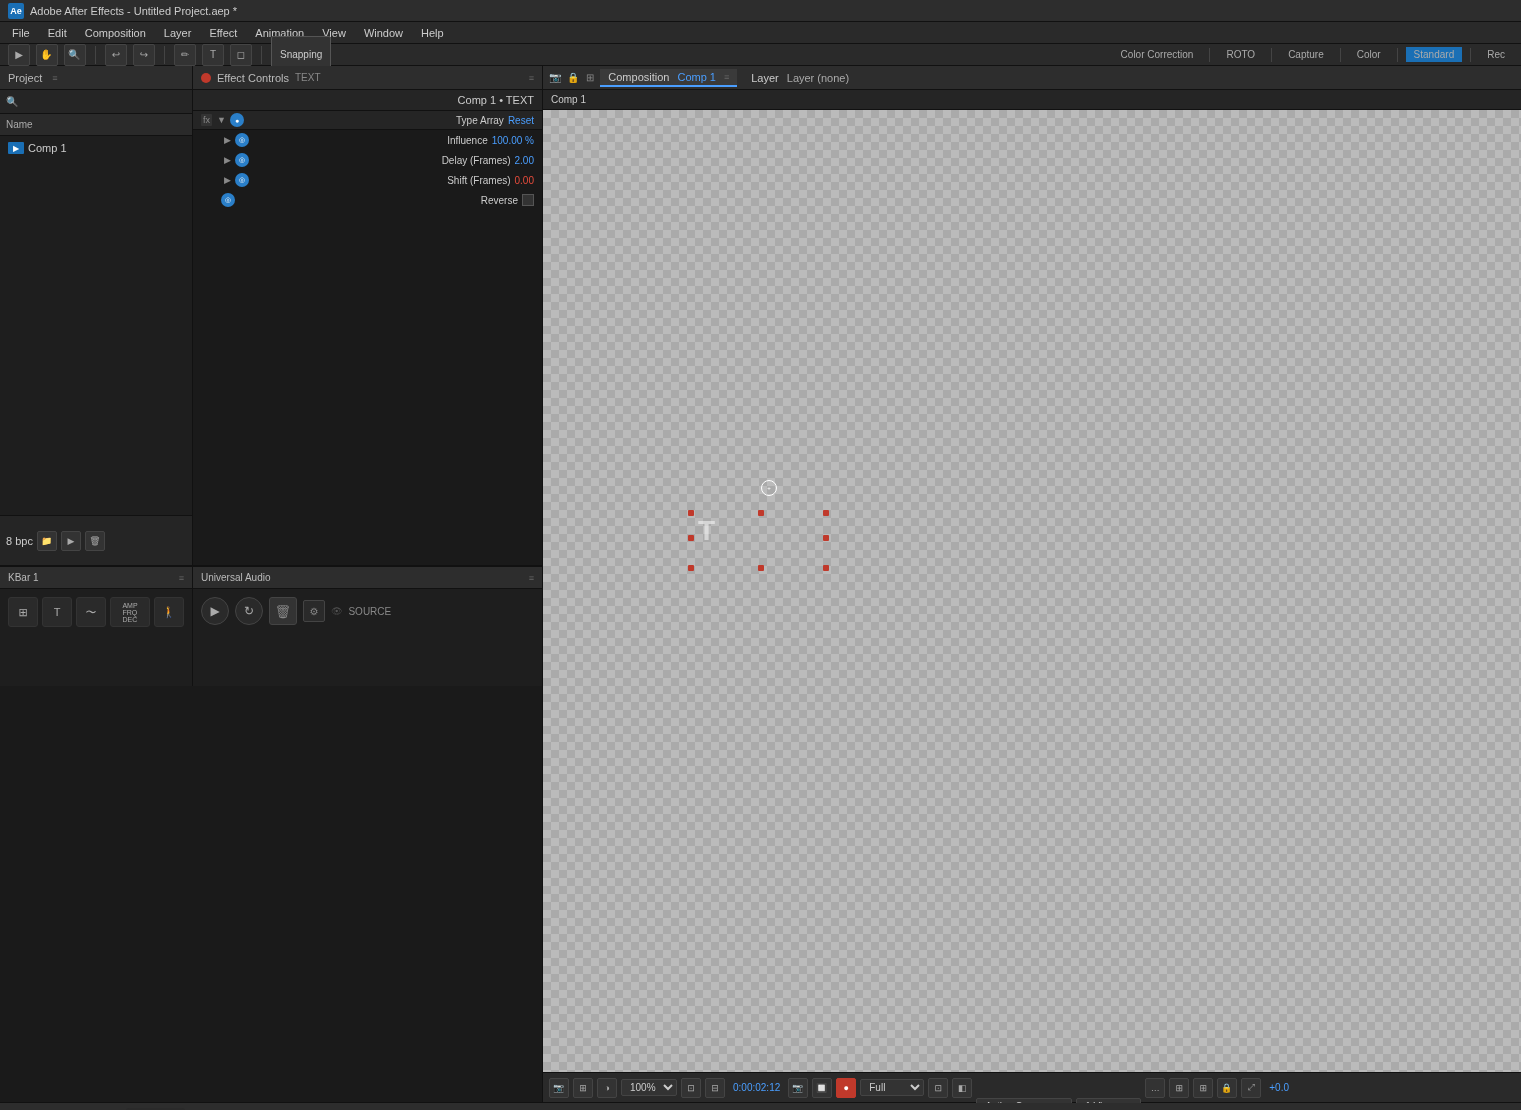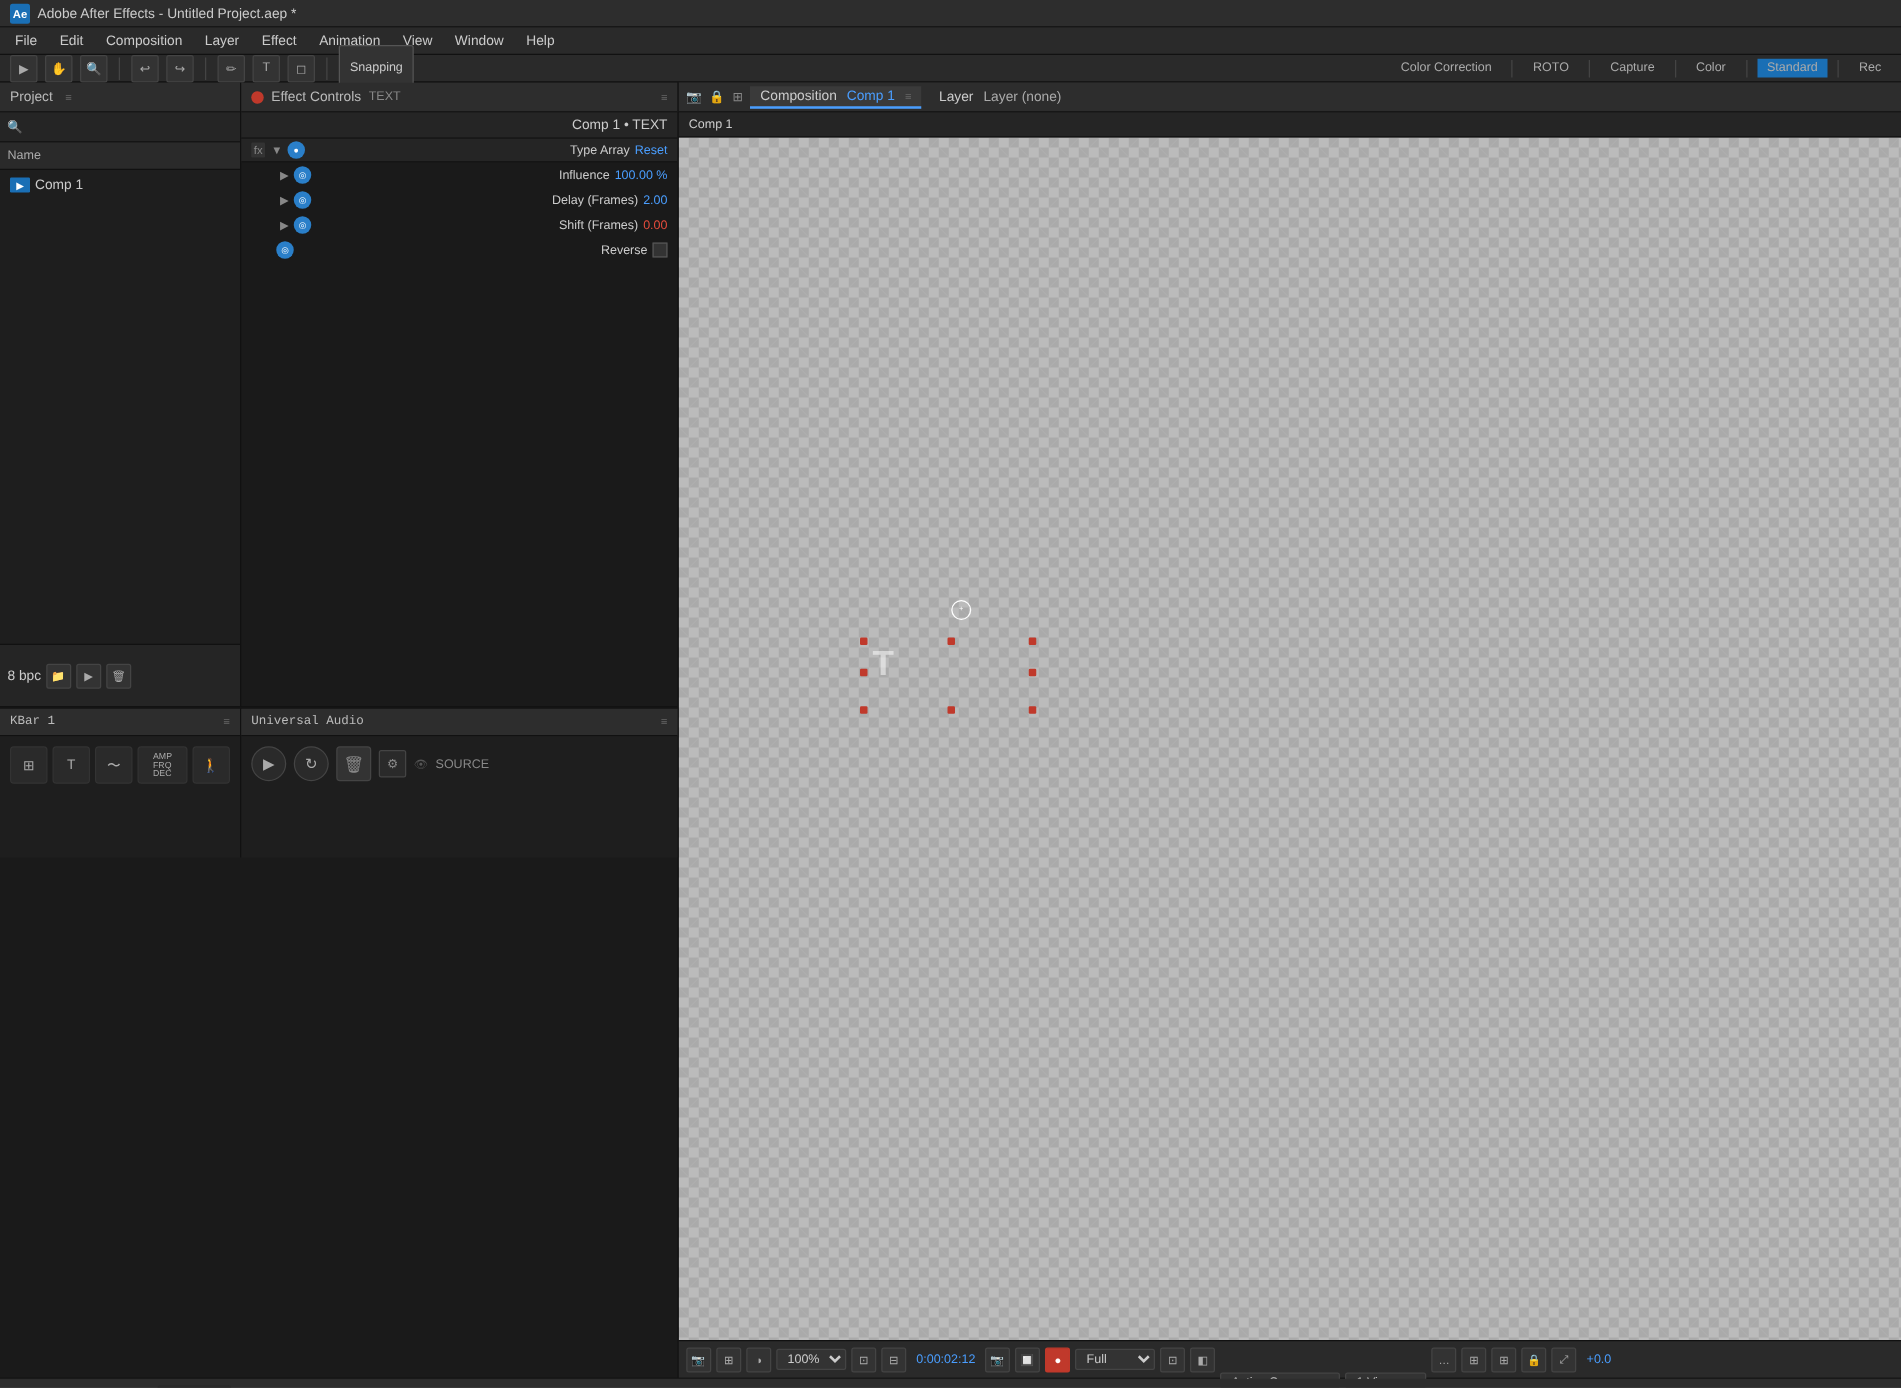--- a/index.html
+++ b/index.html
@@ -220,21 +220,21 @@
       flex: 1;
       display: flex; flex-direction: column;
     }
 
     .tools-header {
       height: 22px;
       background: #2d2d2d;
       display: flex; align-items: center;
       padding: 0 8px; gap: 4px;
       border-bottom: 1px solid #111;
-      font-size: 10px; color: #bbb; font-family: Liberation Mono, monospace;
+      font-size: 10px; color: #bbb;
     }
 
     .kbar-icons {
       display: flex; align-items: center; gap: 4px;
       padding: 8px; flex-wrap: wrap;
     }
     .kbar-icon {
       width: 30px; height: 30px;
       background: #2a2a2a; border: 1px solid #333;
       border-radius: 3px;

